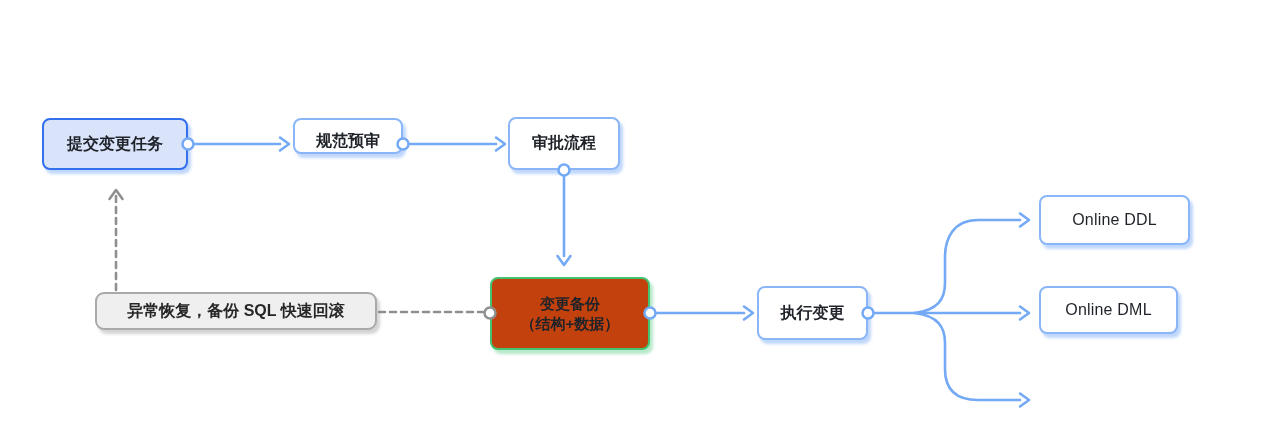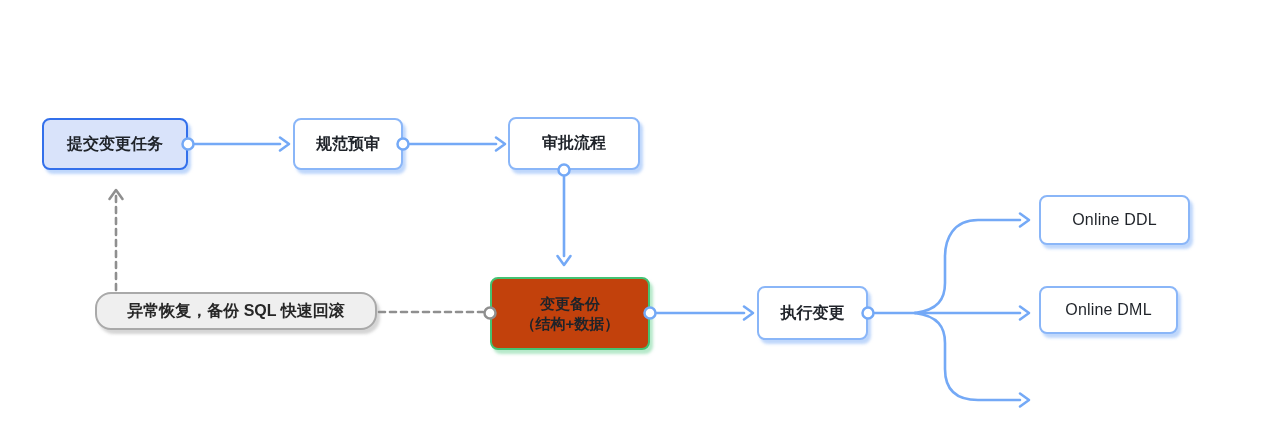--- a/index.html
+++ b/index.html
@@ -39,33 +39,33 @@
   }
   .node--success {
     background: #c2410c;
     border-color: #44c272;
     box-shadow: 3px 4px 3px rgba(110, 212, 150, 0.5);
     font-size: 15px;
   }
   .node--note {
     background: #efefef;
     border-color: #a9a9a9;
-    border-radius: 16px;
+    border-radius: 9px;
     box-shadow: 3px 4px 3px rgba(150, 150, 150, 0.4);
     color: #262626;
     font-size: 16px;
   }
   .node--latin {
     font-weight: 500;
     letter-spacing: 0.2px;
   }
   
   #node-submit   { left: 42px;  top: 70px;  width: 146px; height: 52px; }
-  #node-review   { left: 293px; top: 70px;  width: 110px; height: 52px; }
-  #node-approval { left: 508px; top: 69px;  width: 132px; height: 53px; }
+  #node-review   { left: 293px; top: 70px;  width: 110px; height: 36px; justify-content: flex-end; }
+  #node-approval { left: 508px; top: 69px;  width: 112px; height: 53px; }
   #node-backup   { left: 490px; top: 229px; width: 160px; height: 73px; }
   #node-execute  { left: 757px; top: 238px; width: 111px; height: 54px; }
   #node-ddl      { left: 1039px; top: 147px; width: 151px; height: 50px; }
   #node-dml      { left: 1039px; top: 238px; width: 139px; height: 48px; }
   #node-direct   { left: 1039px; top: 328px; width: 114px; height: 48px; }
   #node-recovery { left: 95px;  top: 244px; width: 282px; height: 38px; }
 
   svg.edges {
     position: absolute;
     left: 0;

